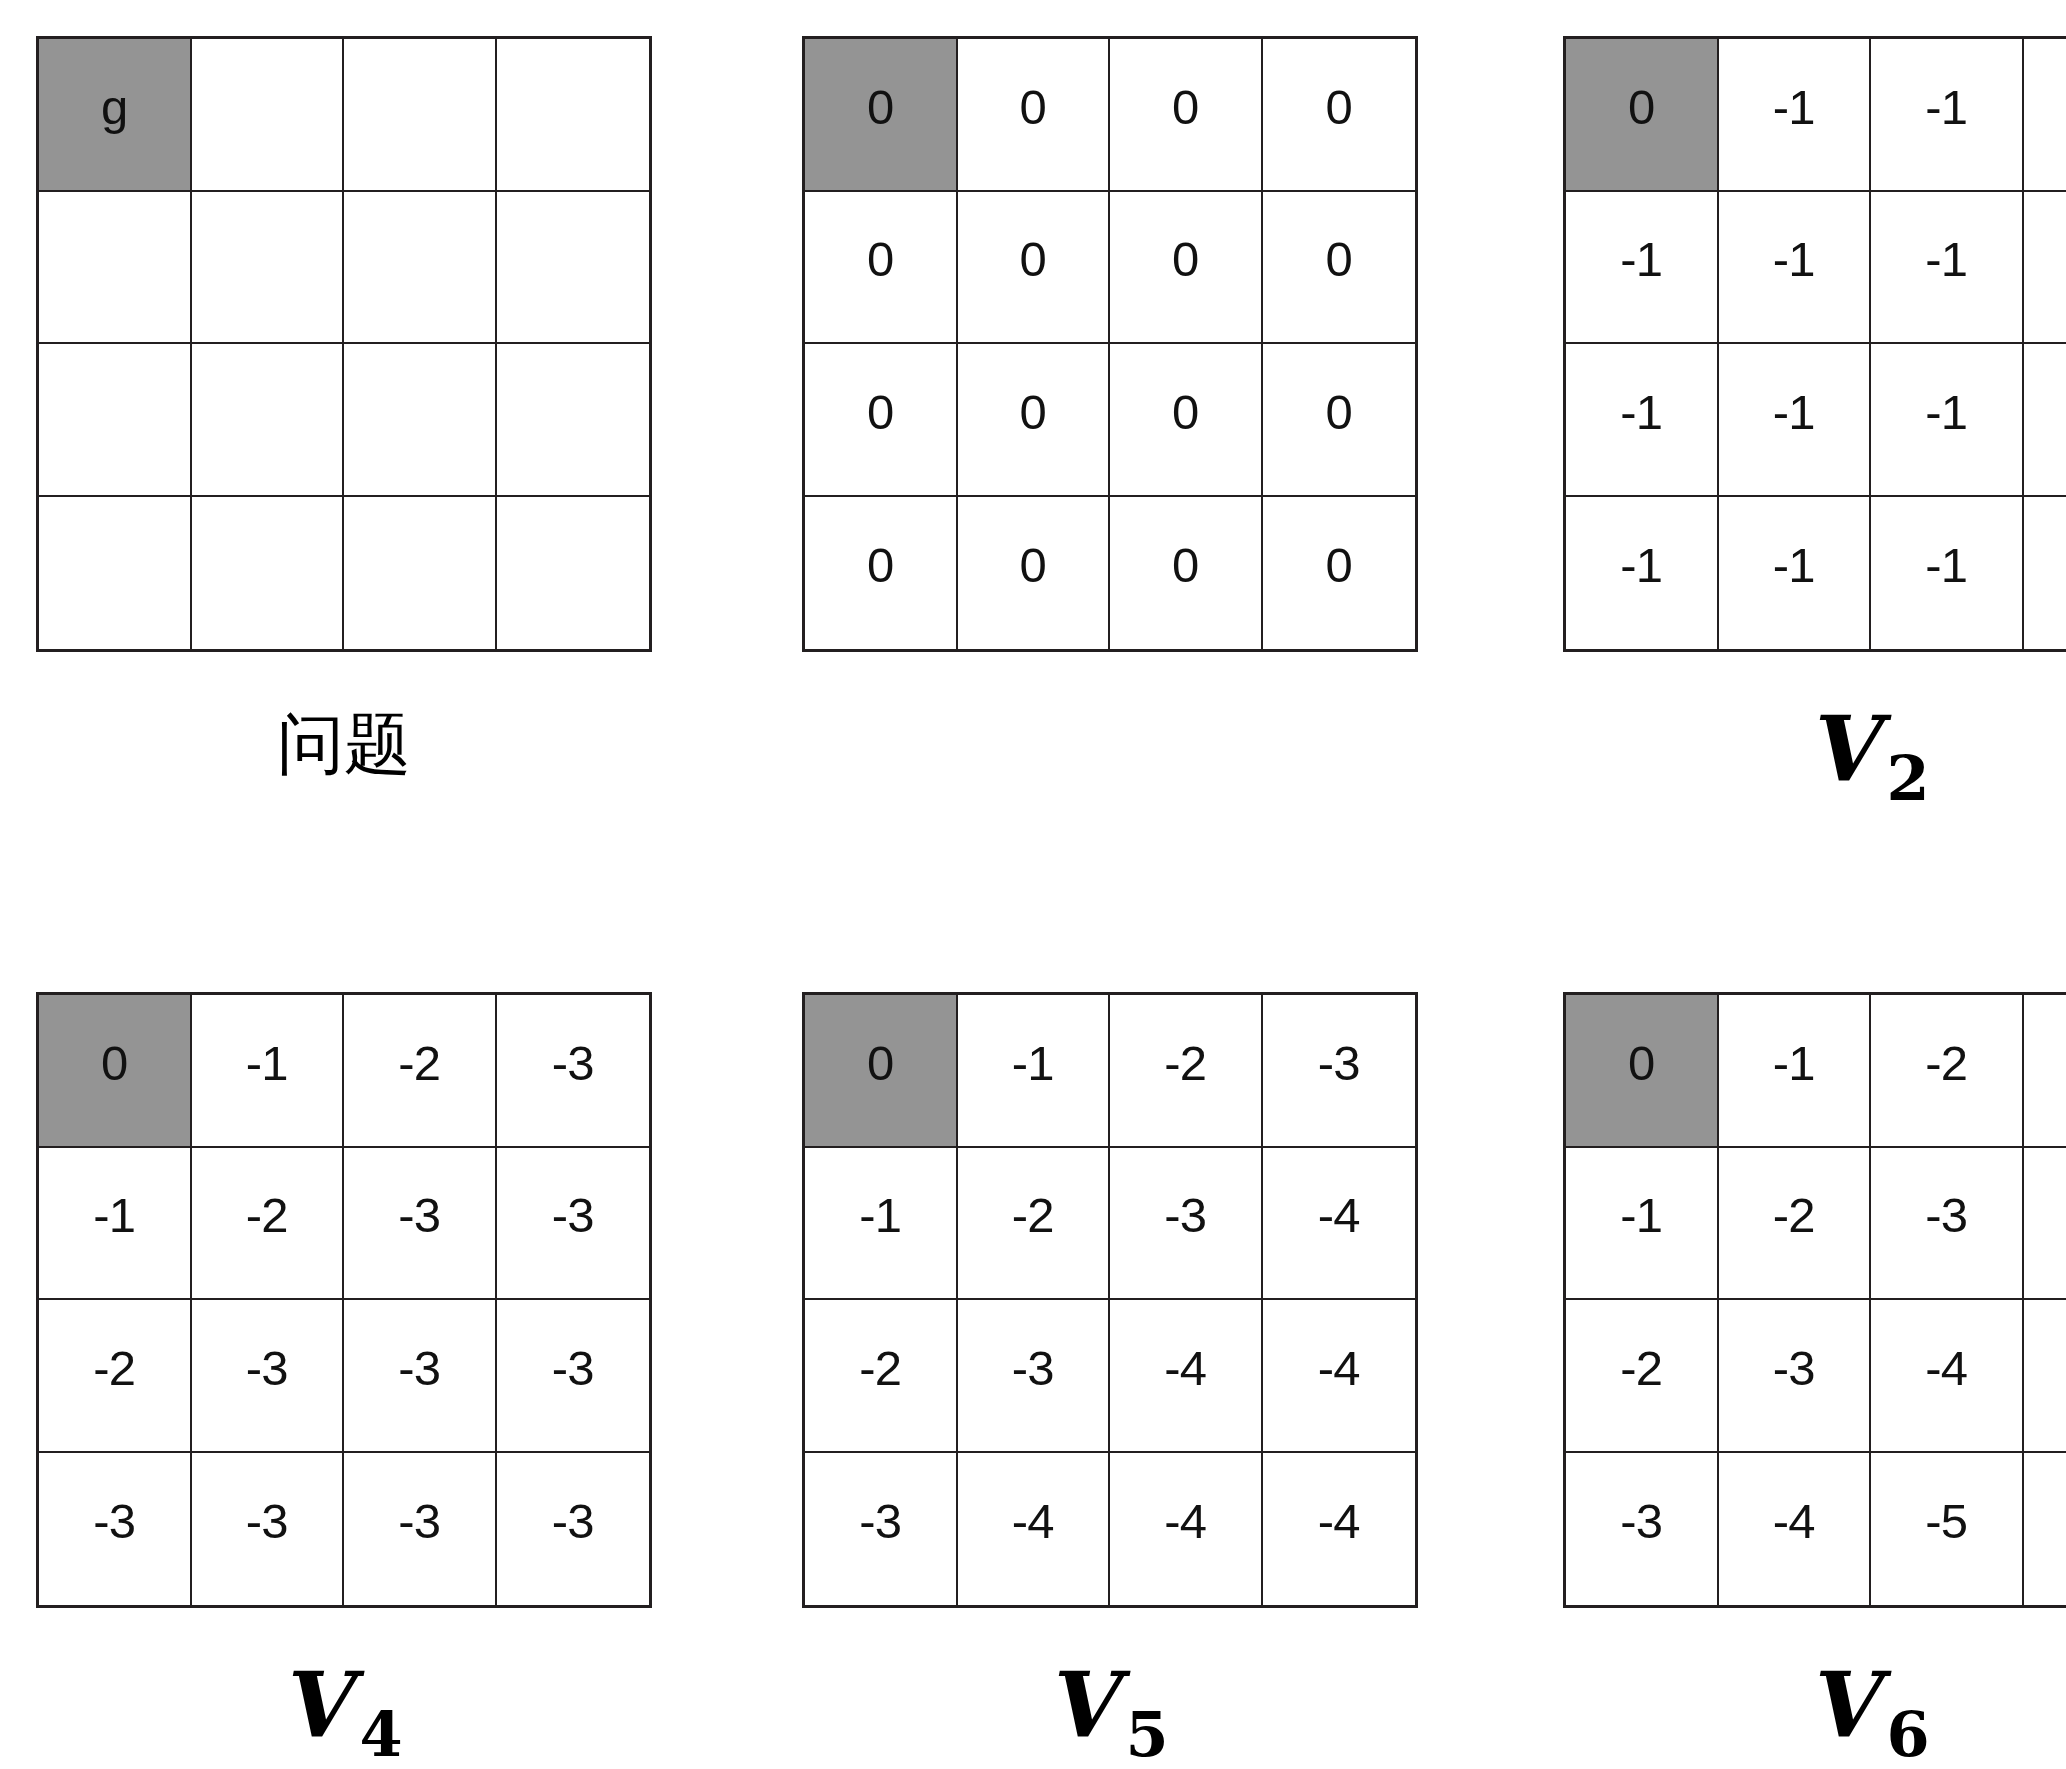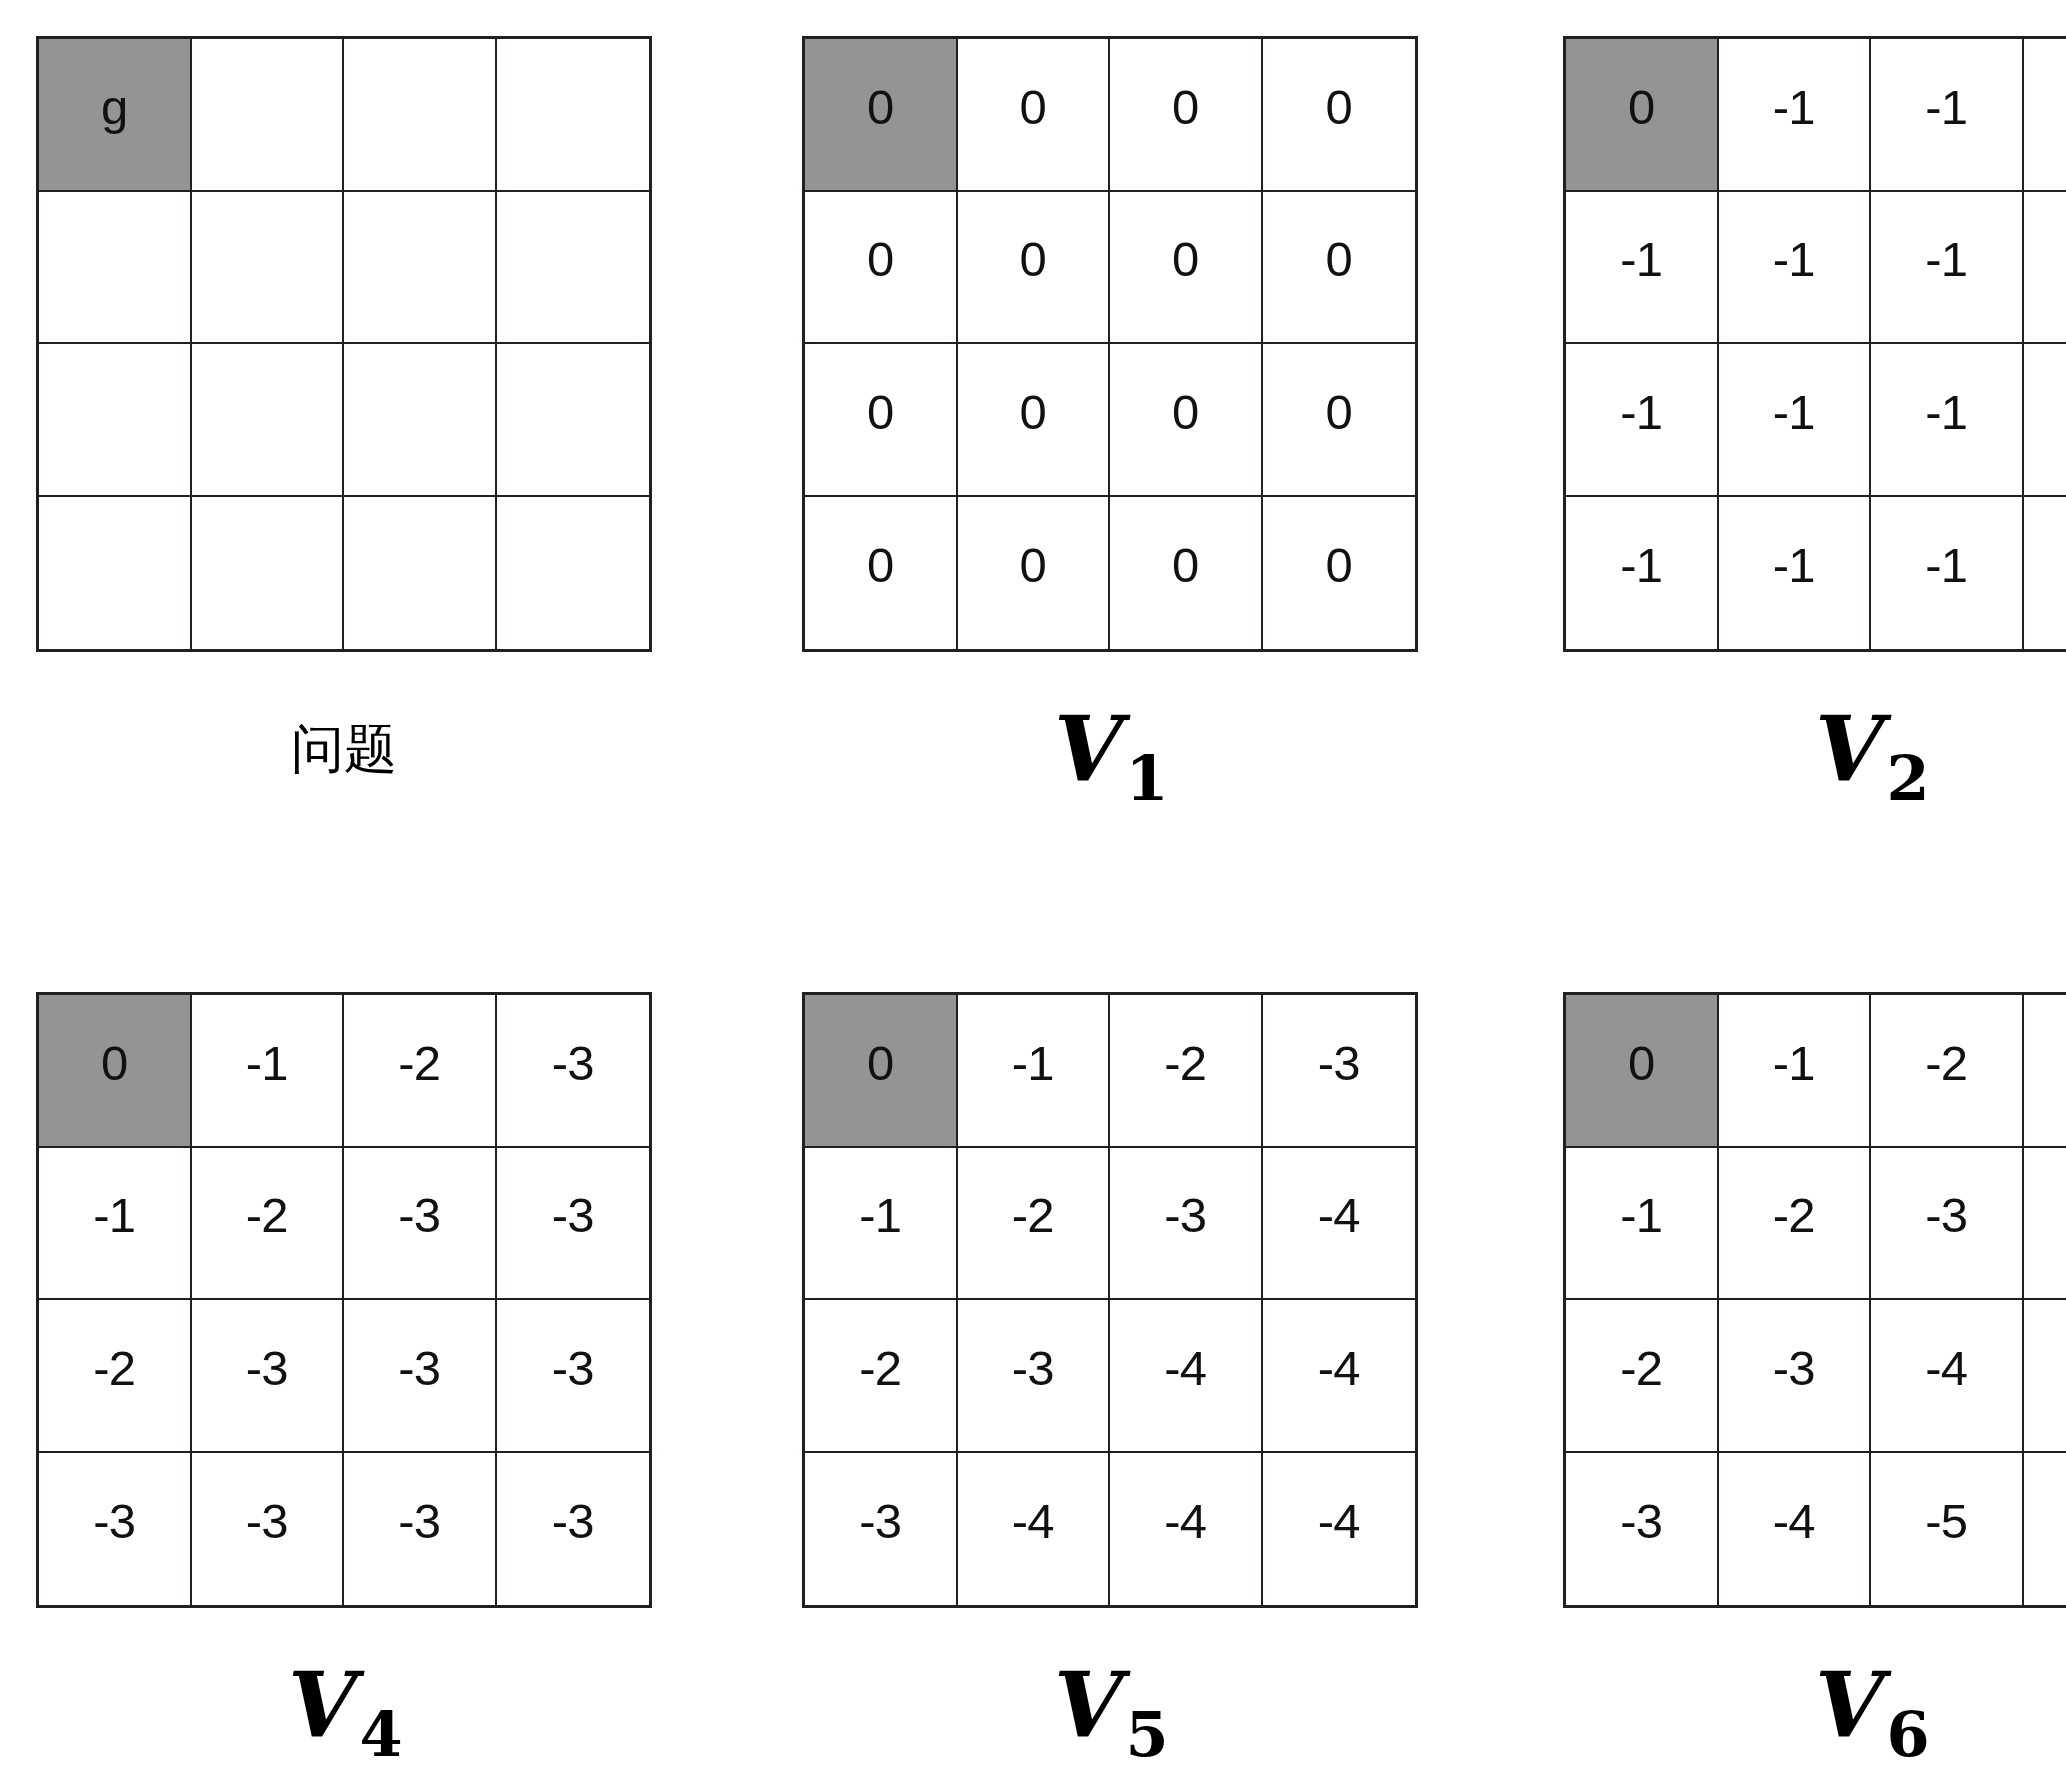--- a/index.html
+++ b/index.html
@@ -80,22 +80,22 @@
     top: 645px;
     left: 0;
     width: 616px;
     text-align: center;
     height: 136px;
     line-height: 136px;
     white-space: nowrap;
   }
 
   .cap-cjk {
-    font-family: Liberation Serif, serif;
-    font-size: 53px;
+    font-family: Liberation Mono, monospace;
+    font-size: 67px;
     font-weight: 400;
     color: #000000;
   }
 
   .cap-v {
     font-family: "DejaVu Serif", "Liberation Serif", serif;
     font-style: italic;
     font-weight: bold;
     font-size: 89px;
     color: #000000;
@@ -212,21 +212,20 @@
         <div class="cell lastrow">
           <span>0</span>
         </div>
         <div class="cell lastrow">
           <span>0</span>
         </div>
         <div class="cell lastcol lastrow">
           <span>0</span>
         </div>
       </div>
-      <div class="caption"><span class="cap-v">V</span><span class="cap-sub">1</span></div>
     </div>
     <div class="panel r0 c2">
       <div class="grid">
         <div class="cell goal">
           <span>0</span>
         </div>
         <div class="cell">
           <span>-1</span>
         </div>
         <div class="cell">

